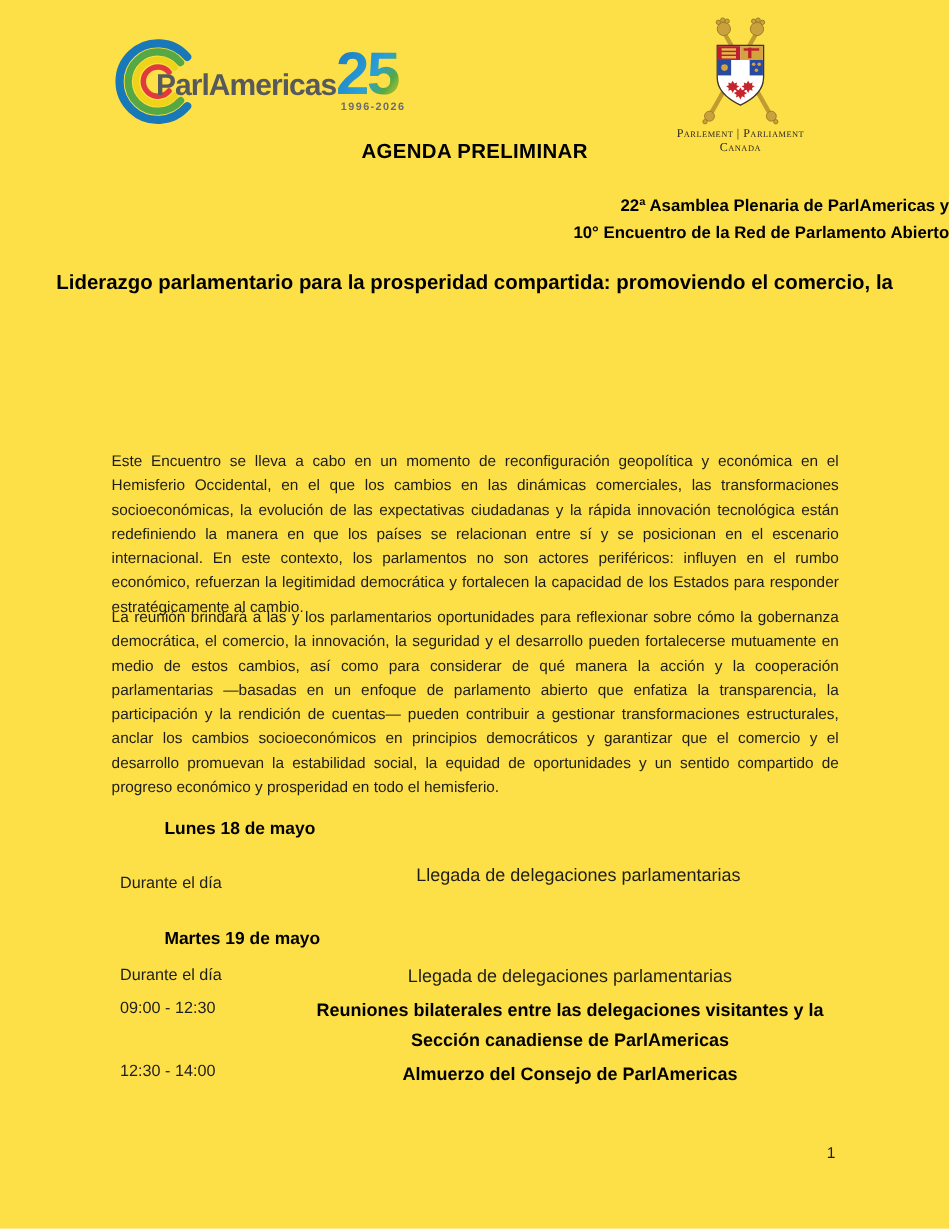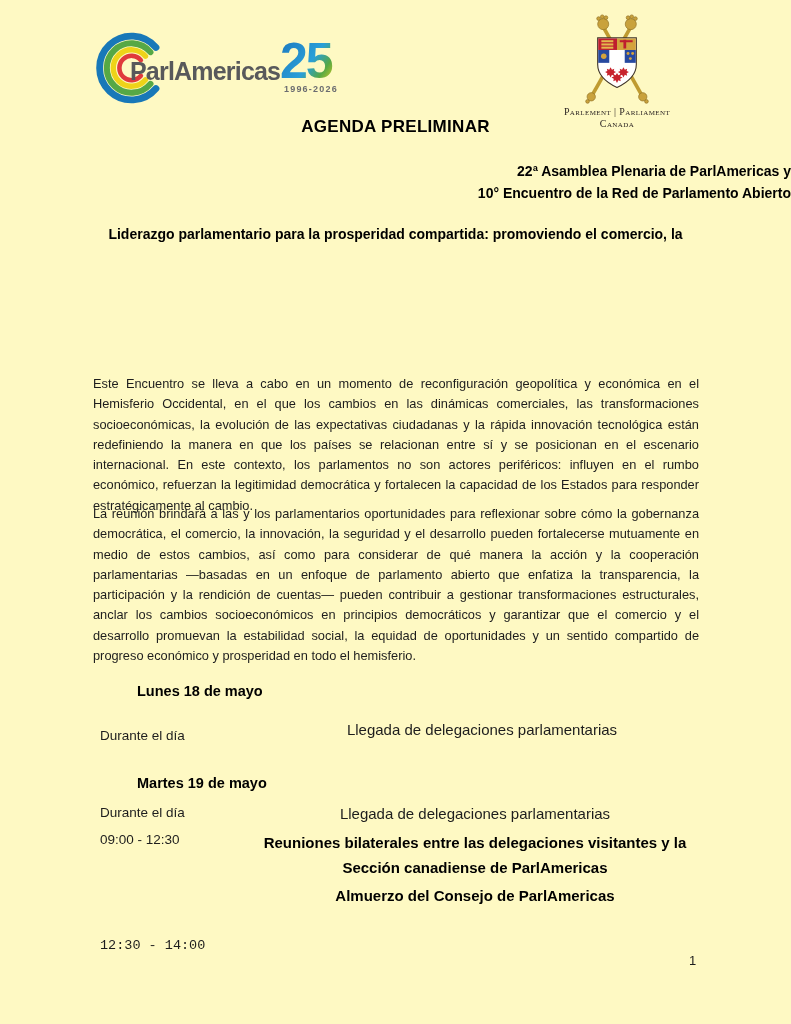--- a/index.html
+++ b/index.html
@@ -1,18 +1,18 @@
 <!DOCTYPE html>
 <html><head>
 <meta charset="utf-8">
 <style>
   * { margin:0; padding:0; box-sizing:border-box; }
   html,body { background:#ffffff; }
   .page {
-    position:relative; width:791px; height:1024px; background:#fef9c3;
+    position:relative; width:791px; height:1024px; background:#fde047;
     font-family:"Liberation Sans", sans-serif; color:#1d1d1d; overflow:hidden;
   }
   .abs { position:absolute; }
   .centered { left:0; width:791px; text-align:center; }
 
   
   .pa-logo { left:92px; top:28px; width:280px; height:84px; }
   .pa-wordmark {
     position:absolute; left:38px; top:29px;
     font-size:25px; font-weight:bold; letter-spacing:-0.8px; color:#58595b;
@@ -23,21 +23,21 @@
   }
   .ca-logo { left:553px; top:14px; width:128px; text-align:center; }
   .ca-line {
     font-family:"Liberation Serif", serif; font-variant:small-caps;
     font-size:10px; letter-spacing:0.4px; color:#2b2422; line-height:12px;
   }
 
   
   .doc-title { top:117px; font-size:17px; font-weight:bold; letter-spacing:0.3px; color:#000; }
   .event-line { font-size:14px; font-weight:bold; color:#000; white-space:nowrap;text-align:right; }
-  .theme-line { font-size:14px; font-weight:bold; color:#000; white-space:nowrap; }
+  .theme-line { font-size:17px; font-weight:bold; color:#000; white-space:nowrap; }
   .date-line { top:282px; font-size:13px; color:#1d1d1d; }
 
   
   .reg-btn {
     left:272px; top:321px; width:236px; height:37px;
     background:#4a86c9; border:1px solid #4a86c9;
     display:flex; align-items:center; justify-content:center; cursor:pointer;
   }
   .reg-btn span {
     color:#ffffff; font-size:15px; font-weight:bold; letter-spacing:0.2px;
@@ -155,18 +155,18 @@
   <div class="abs sched-act" style="top:721px; left:247px; line-height:17px;">Llegada de delegaciones parlamentarias</div>
 
   <div class="abs day-head" style="top:775px;">Martes 19 de mayo</div>
 
   <div class="abs sched-time" style="top:805px;">Durante el día</div>
   <div class="abs sched-act" style="top:805px; line-height:17px;">Llegada de delegaciones parlamentarias</div>
 
   <div class="abs sched-time" style="top:832px;">09:00 - 12:30</div>
   <div class="abs sched-act bold" style="top:830px;">Reuniones bilaterales entre las delegaciones visitantes y la Sección canadiense de ParlAmericas</div>
 
-  <div class="abs sched-time" style="top:938px;font-family:Liberation Mono, monospace;">12:30 - 14:00</div>
+  <div class="abs sched-time" style="top:885px;">12:30 - 14:00</div>
   <div class="abs sched-act bold" style="top:883px;">Almuerzo del Consejo de ParlAmericas</div>
 
   <div class="abs page-num">1</div>
 
 </div>
 
 </body></html>

